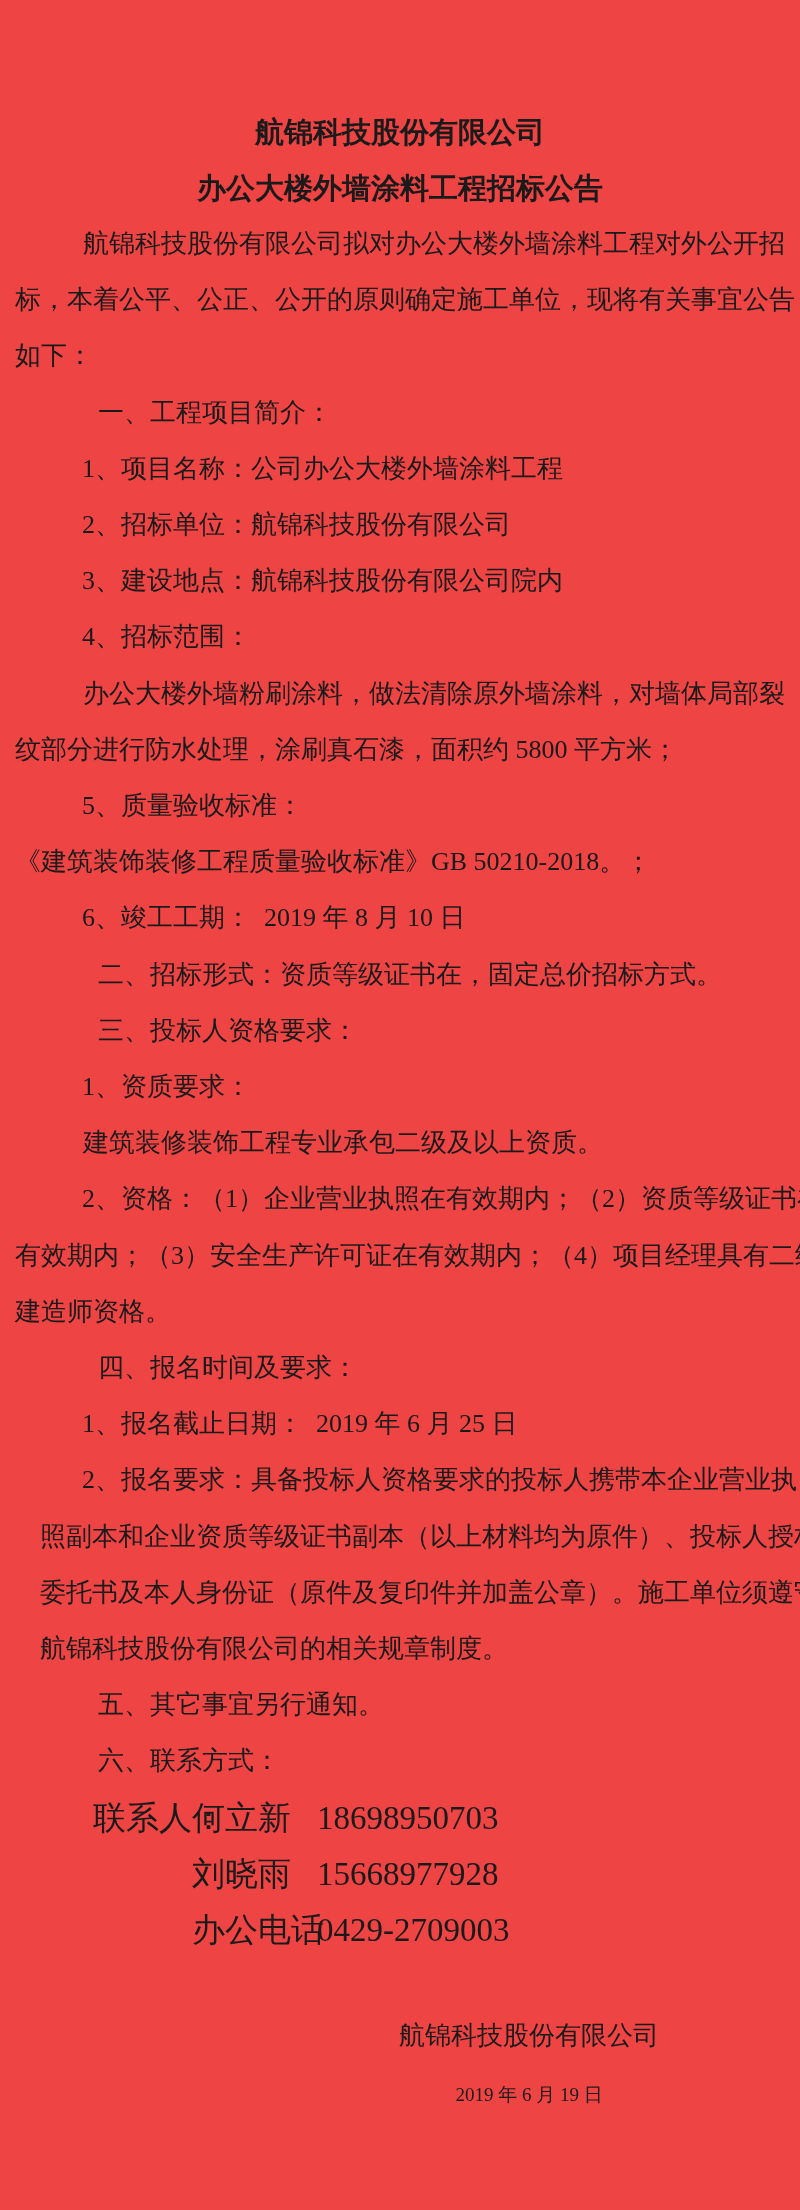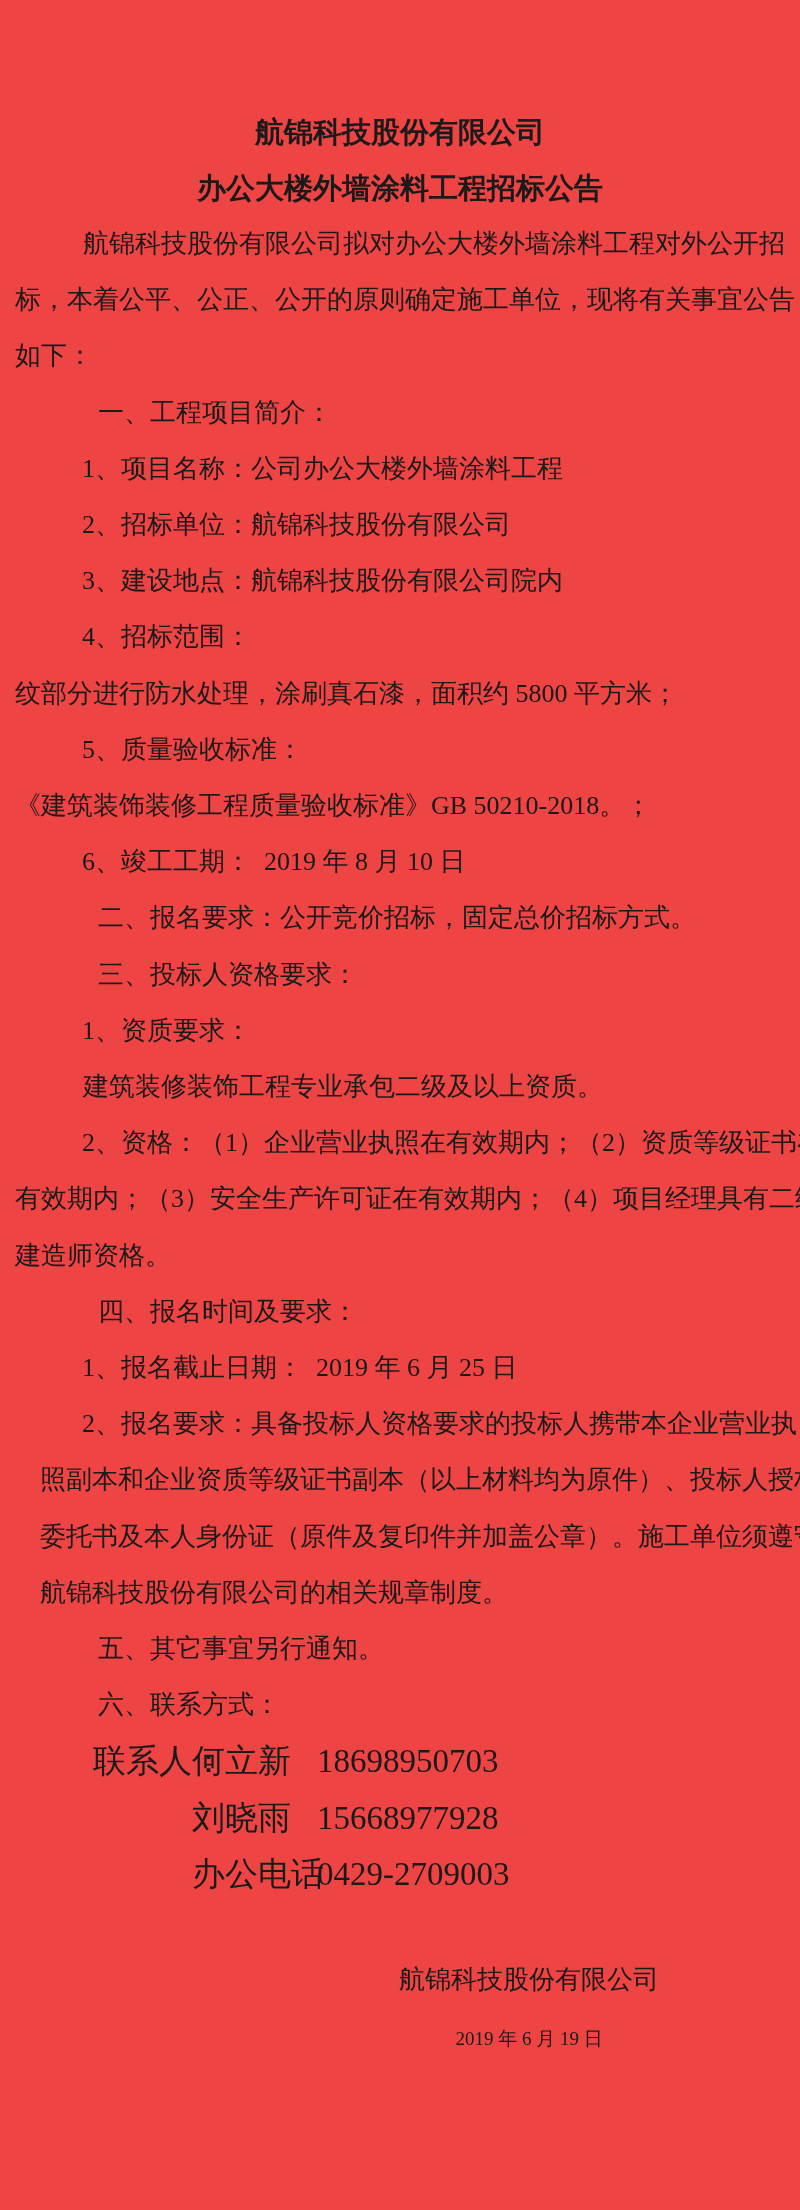--- a/index.html
+++ b/index.html
@@ -84,26 +84,27 @@
 
     <div class="line ind2">航锦科技股份有限公司拟对办公大楼外墙涂料工程对外公开招</div>
     <div class="line ind0">标，本着公平、公正、公开的原则确定施工单位，现将有关事宜公告</div>
     <div class="line ind0">如下：</div>
 
     <div class="line sec">一、工程项目简介：</div>
     <div class="line num">1、项目名称：公司办公大楼外墙涂料工程</div>
     <div class="line num">2、招标单位：航锦科技股份有限公司</div>
     <div class="line num">3、建设地点：航锦科技股份有限公司院内</div>
     <div class="line num">4、招标范围：</div>
+    <div class="line ind2">办公大楼外墙粉刷涂料，做法清除原外墙涂料，对墙体局部裂</div>
     <div class="line ind0">纹部分进行防水处理，涂刷真石漆，面积约 5800 平方米；</div>
     <div class="line num">5、质量验收标准：</div>
     <div class="line ind0">《建筑装饰装修工程质量验收标准》GB 50210-2018。；</div>
     <div class="line num">6、竣工工期：  2019 年 8 月 10 日</div>
 
-    <div class="line sec">二、报名要求：公开竞价招标，固定总价招标方式。</div>
+    <div class="line sec">二、招标形式：资质等级证书在，固定总价招标方式。</div>
     <div class="line sec">三、投标人资格要求：</div>
     <div class="line num">1、资质要求：</div>
     <div class="line ind2">建筑装修装饰工程专业承包二级及以上资质。</div>
     <div class="line num">2、资格：（1）企业营业执照在有效期内；（2）资质等级证书在</div>
     <div class="line ind0">有效期内；（3）安全生产许可证在有效期内；（4）项目经理具有二级</div>
     <div class="line ind0">建造师资格。</div>
 
     <div class="line sec">四、报名时间及要求：</div>
     <div class="line num">1、报名截止日期：  2019 年 6 月 25 日</div>
     <div class="line num">2、报名要求：具备投标人资格要求的投标人携带本企业营业执</div>

